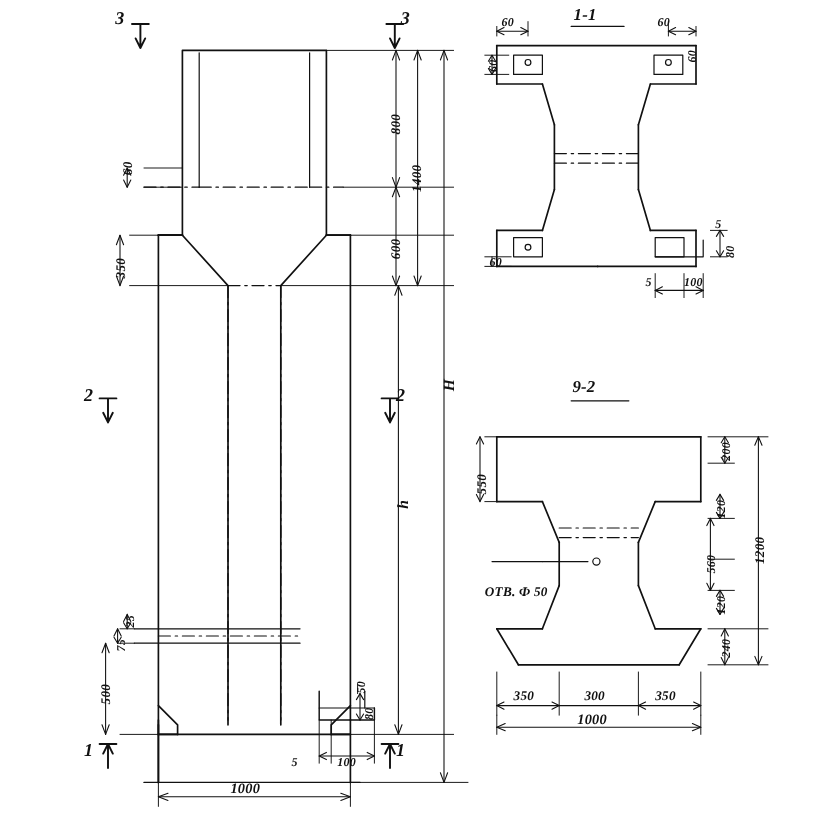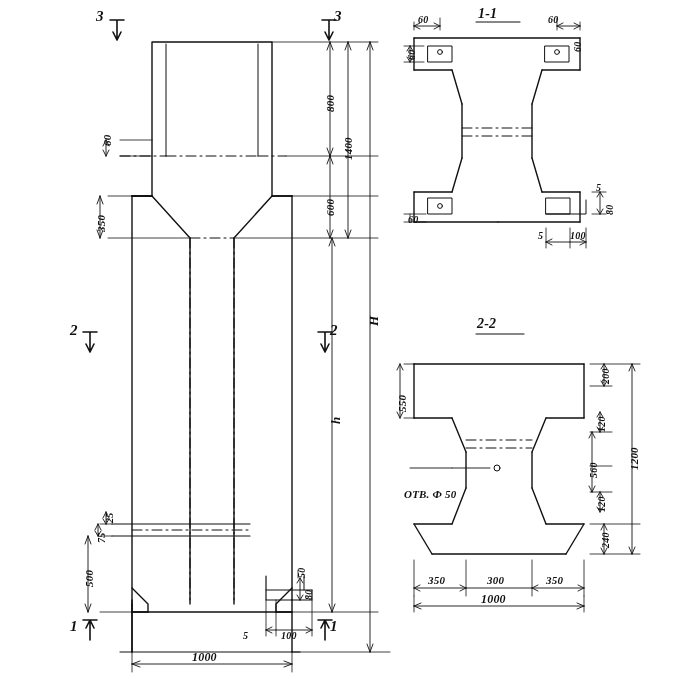--- a/index.html
+++ b/index.html
@@ -311,21 +311,21 @@
 <div class="lbl small" style="left:418px;top:14px;">60</div>
 <div class="lbl rot small" style="left:406px;top:60px;transform:rotate(-90deg);">60</div>
 <div class="lbl small" style="left:548px;top:14px;">60</div>
 <div class="lbl rot small" style="left:572px;top:52px;transform:rotate(-90deg);">60</div>
 <div class="lbl small" style="left:408px;top:214px;">60</div>
 <div class="lbl small" style="left:596px;top:182px;">5</div>
 <div class="lbl rot small" style="left:604px;top:215px;transform:rotate(-90deg);">80</div>
 <div class="lbl small" style="left:538px;top:230px;">5</div>
 <div class="lbl small" style="left:570px;top:230px;">100</div>
 
-<div class="lbl title" style="left:477px;top:316px;">2-2</div>
+<div class="lbl title" style="left:477px;top:316px;">9-2</div>
 <div class="lbl rot" style="left:396px;top:412px;transform:rotate(-90deg);">550</div>
 <div class="lbl rot small" style="left:600px;top:384px;transform:rotate(-90deg);">200</div>
 <div class="lbl rot small" style="left:596px;top:432px;transform:rotate(-90deg);">120</div>
 <div class="lbl rot small" style="left:588px;top:478px;transform:rotate(-90deg);">560</div>
 <div class="lbl rot small" style="left:596px;top:512px;transform:rotate(-90deg);">120</div>
 <div class="lbl rot small" style="left:600px;top:548px;transform:rotate(-90deg);">240</div>
 <div class="lbl rot" style="left:628px;top:470px;transform:rotate(-90deg);">1200</div>
 <div class="lbl" style="left:428px;top:574px;">350</div>
 <div class="lbl" style="left:487px;top:574px;text-align:right;">300</div>
 <div class="lbl" style="left:546px;top:574px;">350</div>

